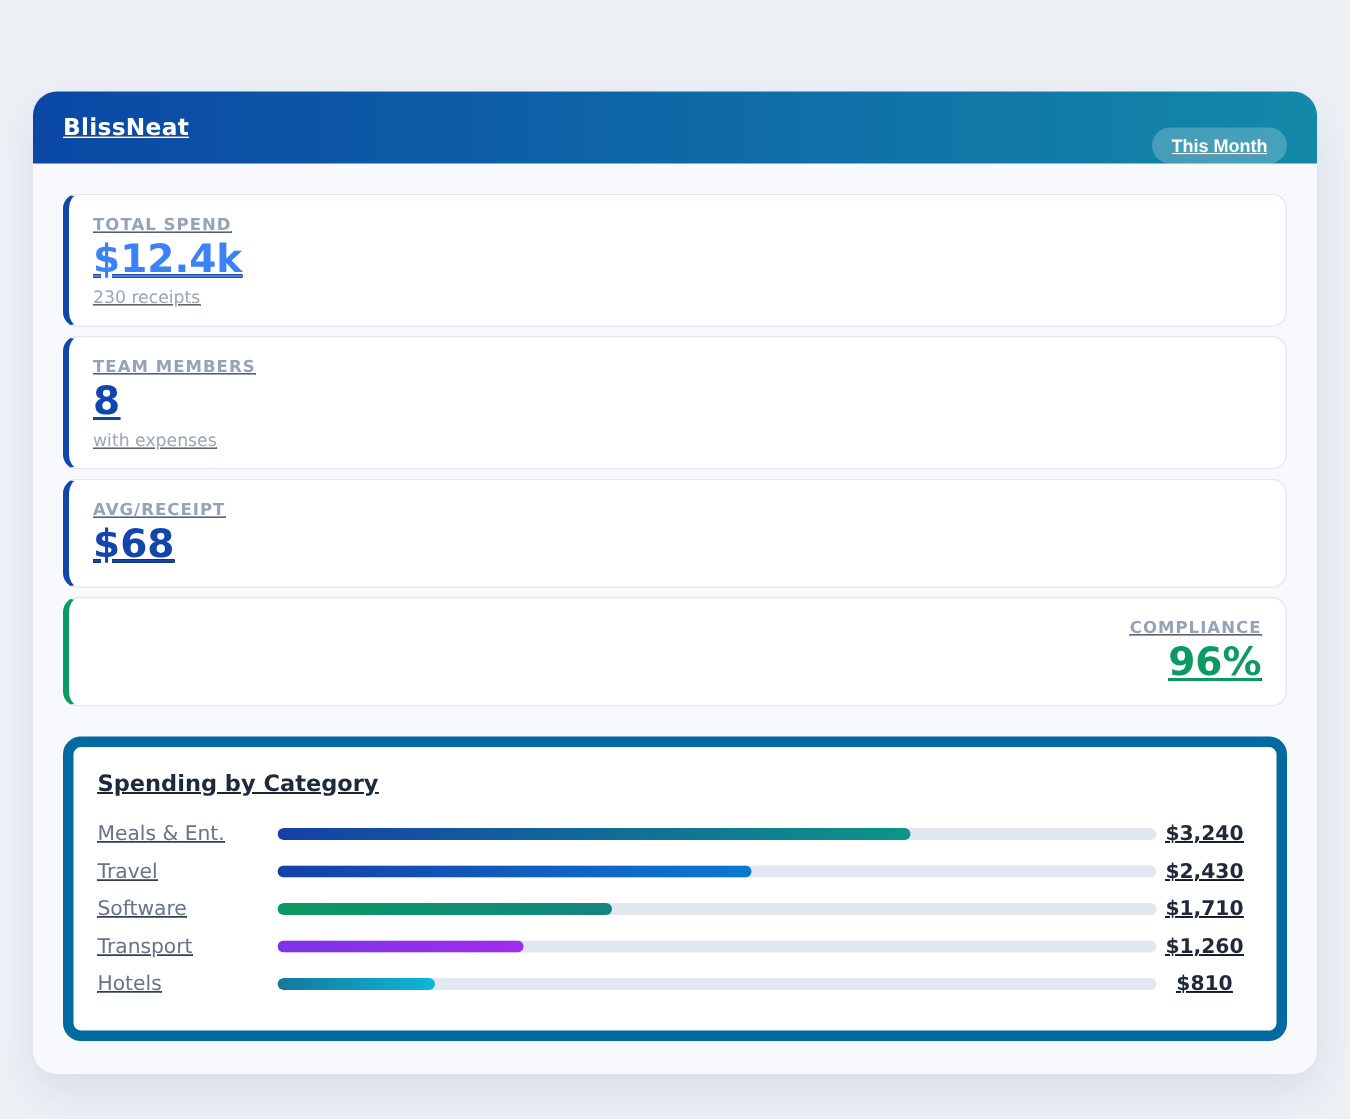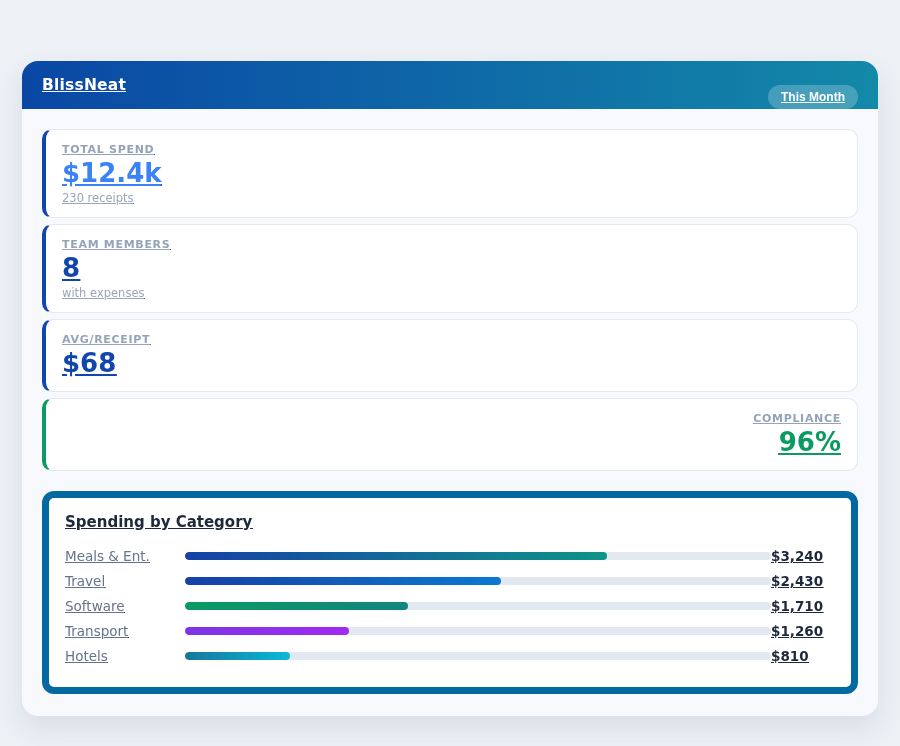--- a/index.html
+++ b/index.html
@@ -102,21 +102,21 @@
     overflow: hidden;
   }
   .bar-fill {
     height: 100%;
     border-radius: 4px;
   }
   .row-value {
     font-size: 13.5px;
     font-weight: bold;
     color: #1e293b;
-    text-align: left;
+    text-align: center;
   }
 </style>
 </head>
 <body>
 
 <div class="panel">
   <div class="header" style="background: linear-gradient(90deg, rgb(10, 71, 165), rgb(19, 137, 168));">
     <div class="app-title">BlissNeat</div>
     <button class="badge">This Month</button>
   </div>

